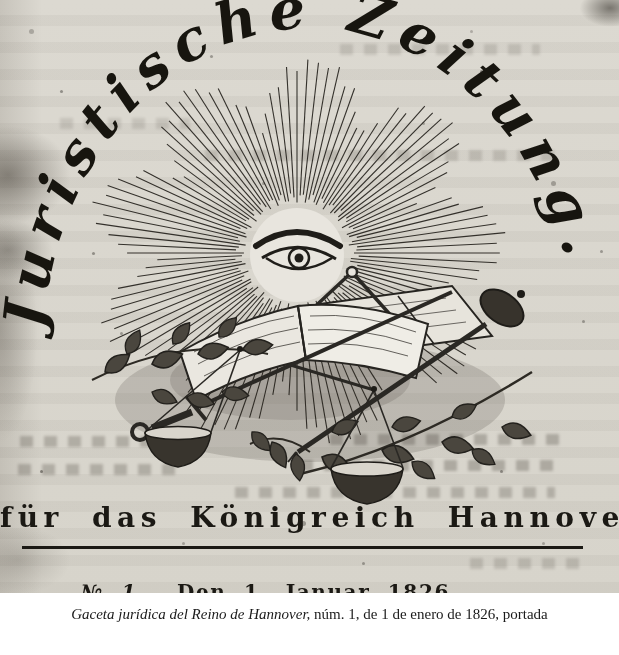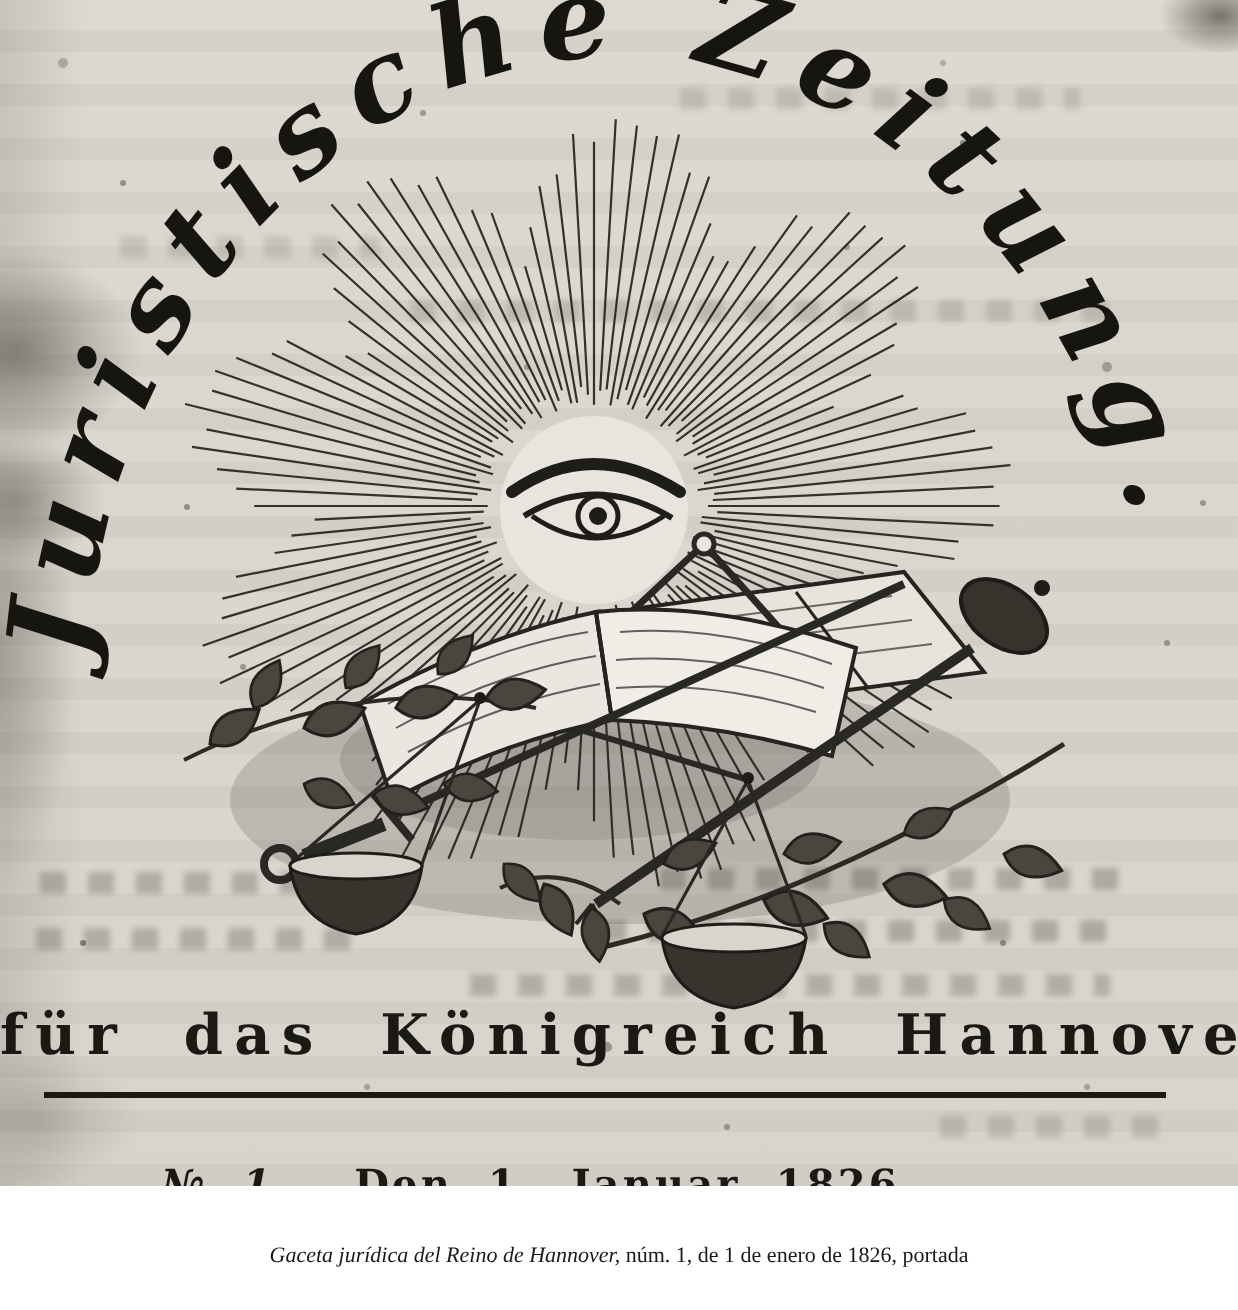--- a/index.html
+++ b/index.html
@@ -53,21 +53,21 @@
     font-family:"DejaVu Serif",serif;font-weight:700;font-size:28px;color:var(--ink);
     letter-spacing:.2em;word-spacing:.45em;white-space:nowrap;}
   .rule{position:absolute;top:546px;left:22px;width:561px;height:3px;background:var(--ink);}
   .issue-line{position:absolute;top:556px;left:0;right:80px;text-align:center;
     font-family:"DejaVu Serif",serif;font-weight:700;font-size:20px;color:var(--ink);
     letter-spacing:.08em;word-spacing:.45em;white-space:nowrap;margin-top:24px;}
   .issue-line .no{font-style:italic;margin-right:14px;}
   
   .caption{position:absolute;left:0;right:0;bottom:0;height:62px;background:var(--caption-background);
     text-align:center;color:var(--caption-text);font-family:"Liberation Serif",serif;
-    font-size:11px;line-height:24px;padding-top:23px;box-sizing:border-box;}
+    font-size:15px;line-height:24px;padding-top:9px;box-sizing:border-box;}
   .caption p{margin:0;}
   .caption em{font-style:italic;}
 </style>
 </head>
 <body>
 
 <figure class="page">
   <div class="scan">
 
     <div class="ghost g0"></div>

